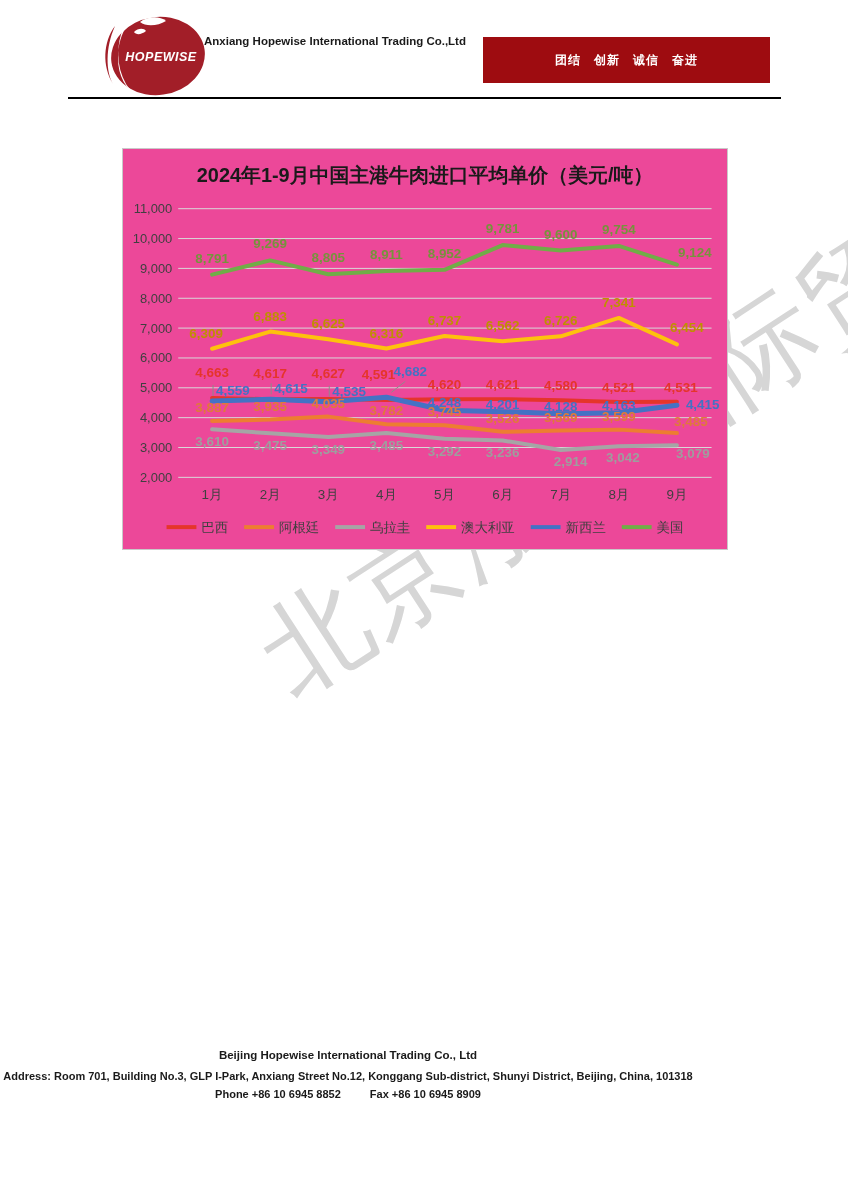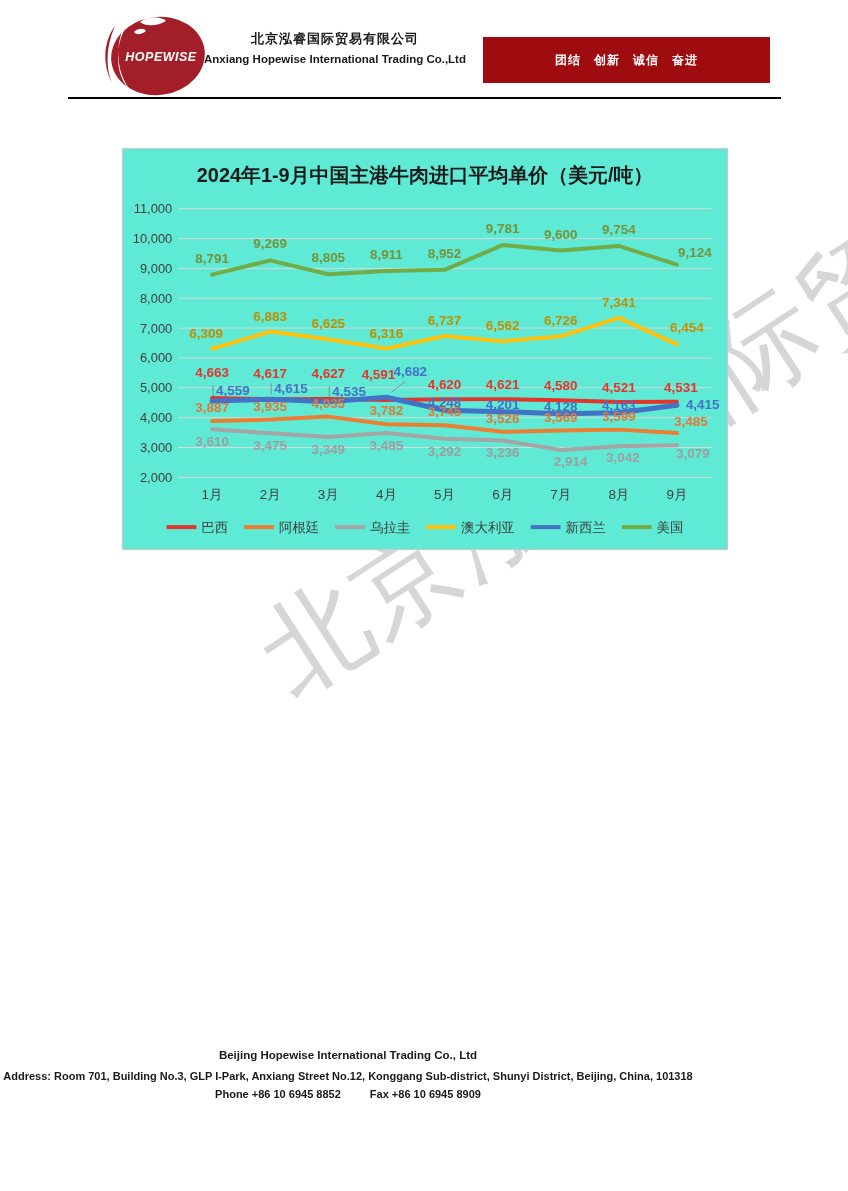--- a/index.html
+++ b/index.html
@@ -13,21 +13,21 @@
   
   .hdr-logo{position:absolute;left:94px;top:14px;z-index:2;}
   .hdr-names{position:absolute;left:195px;top:30px;width:280px;text-align:center;z-index:2;color:#1a1a1a;}
   .hdr-zh{font-size:13px;font-weight:bold;letter-spacing:1px;}
   .hdr-en{font-size:11.5px;font-weight:bold;margin-top:5px;}
   .banner{position:absolute;left:483px;top:37px;width:287px;height:46px;background:#9e0c10;
           display:flex;align-items:center;justify-content:center;z-index:2;}
   .banner span{color:#fff;font-size:12px;font-weight:bold;letter-spacing:1px;}
   .hdr-rule{position:absolute;left:68px;top:97px;width:713px;height:2px;background:#000;z-index:2;}
   
-  .chart-card{position:absolute;left:122px;top:148px;width:604px;height:400px;background:#5eead4;
+  .chart-card{position:absolute;left:122px;top:148px;width:604px;height:400px;background:#ec4899;
               border:1px solid #c9c9c9;z-index:2;}
   .chart-card svg{display:block;font-family:"Liberation Sans",sans-serif;}
   
   .footer{position:absolute;left:0;top:1049px;width:696px;text-align:center;z-index:2;color:#1a1a1a;}
   .footer .f1{font-size:11.5px;font-weight:bold;}
   .footer .f2{font-size:11px;font-weight:bold;margin-top:9px;}
   .footer .f3{font-size:11px;font-weight:bold;margin-top:6px;}
   .footer .f3 span{margin:0 13px;}
 </style>
 </head>
@@ -40,21 +40,20 @@
   <svg class="hdr-logo" width="118" height="84" viewBox="0 0 118 84">
     <path d="M 21 12 C 9 28 8 52 19 70 C 12 58 11 34 21 12 Z" fill="#a21e28"></path>
     <ellipse cx="64" cy="42" rx="47" ry="39" fill="#a21e28" transform="rotate(-8 64 42)"></ellipse>
     <path d="M 30 12 C 22 30 22 52 32 70 C 36 76 42 80 48 82 L 44 82 C 32 76 24 62 24 44 C 24 31 27 20 34 10 Z" fill="#ffffff"></path>
     <path d="M 46 8 C 54 2 66 2 72 7 C 64 12 52 13 46 8 Z" fill="#ffffff"></path>
     <path d="M 40 18 C 44 14 50 14 52 17 C 47 21 42 21 40 18 Z" fill="#ffffff"></path>
     <text x="67" y="47" text-anchor="middle" font-size="12.5" font-style="italic" font-weight="bold" fill="#ffffff" letter-spacing="0.5">HOPEWISE</text>
   </svg>
 
   <div class="hdr-names">
-    <div class="hdr-zh">北京泓睿国际贸易有限公司</div>
     <div class="hdr-en">Anxiang Hopewise International Trading Co.,Ltd</div>
   </div>
 
   <div class="banner">
     <span>团结　创新　诚信　奋进</span>
   </div>
 
   <div class="hdr-rule"></div>
 
   <div class="chart-card">

